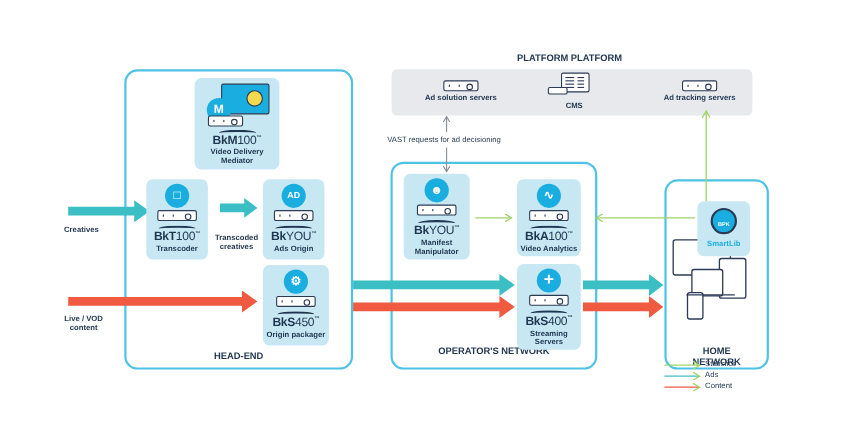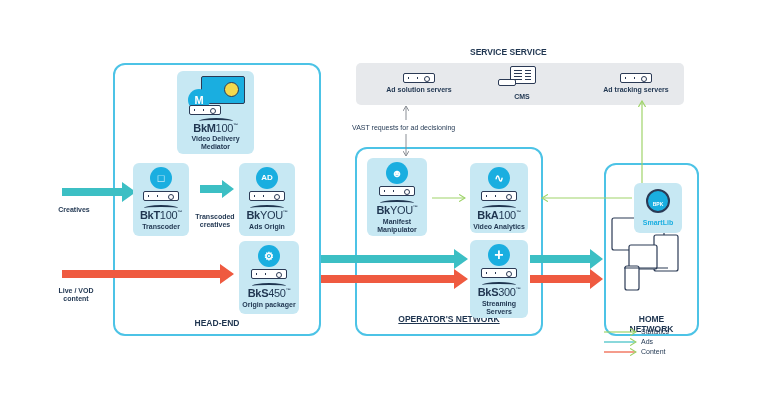--- a/index.html
+++ b/index.html
@@ -16,21 +16,21 @@
   .brand{position:absolute;left:0;right:0;font-size:11px;font-weight:bold;color:#1f3550;letter-spacing:-0.3px;}
   .brand .thin{font-weight:normal;text-align:center;}
   .sub{position:absolute;left:0;right:0;font-size:7px;font-weight:bold;color:#1f3550;line-height:8px;}
   .lbl{position:absolute;font-size:7px;font-weight:bold;color:#1f3550;text-align:center;line-height:8px;}
   svg.flows{position:absolute;left:0;top:0;}
   .legend-text{position:absolute;font-size:7px;color:#1f3550;}
 </style>
 </head>
 <body>
 
-<div class="abs" style="left:470px;top:47px;font-size:8.5px;font-weight:bold;">SERVICE SERVICE</div>
+<div class="abs" style="left:470px;top:47px;font-size:8.5px;font-weight:bold;">PLATFORM PLATFORM</div>
 <div class="abs" style="left:356px;top:63px;width:328px;height:42px;background:#e7e9ec;border-radius:5px;">
   <div class="abs" style="left:18px;top:10px;width:90px;height:28px;">
     <div class="server" style="top:0;width:32px;"></div>
     <div class="abs" style="top:13px;left:0;right:0;text-align:center;font-size:7px;font-weight:bold;">Ad solution servers</div>
   </div>
   <div class="abs" style="left:138px;top:3px;width:56px;height:38px;">
     <div class="abs" style="left:16px;top:0;width:26px;height:18px;border:1.5px solid #2b3a55;border-radius:2px;background:#fff;box-sizing:border-box;">
       <div class="abs" style="left:3px;top:3px;width:8px;height:1px;background:#2b3a55;box-shadow:0 3px 0 #2b3a55,0 6px 0 #2b3a55,0 9px 0 #2b3a55;"></div>
       <div class="abs" style="left:14px;top:3px;width:6px;height:1px;background:#2b3a55;box-shadow:0 3px 0 #2b3a55,0 6px 0 #2b3a55,0 9px 0 #2b3a55;"></div>
     </div>
@@ -40,21 +40,21 @@
   <div class="abs" style="left:240px;top:10px;width:80px;height:28px;">
     <div class="server" style="top:0;width:32px;"></div>
     <div class="abs" style="top:13px;left:0;right:0;text-align:center;font-size:7px;font-weight:bold;">Ad tracking servers</div>
   </div>
 </div>
 
 <div class="region" style="left:113px;top:63px;width:208px;height:273px;">
   <div class="region-label" style="bottom:6px;">HEAD-END</div>
 </div>
 <div class="region" style="left:355px;top:147px;width:188px;height:189px;">
-  <div class="region-label" style="bottom:10px;text-decoration:underline;">OPERATOR'S NETWORK</div>
+  <div class="region-label" style="bottom:10px;">OPERATOR'S NETWORK</div>
 </div>
 <div class="region" style="left:604px;top:163px;width:95px;height:173px;">
   <div class="region-label" style="bottom:0;line-height:10px;">
     <span style="display:inline-block;width:50px;">HOME NETWORK</span>
   </div>
 </div>
 
 <svg class="flows" width="774" height="405">
   <defs>
     <marker id="mg" markerWidth="6" markerHeight="6" refX="5" refY="3" orient="auto">
@@ -152,21 +152,21 @@
   <div class="server" style="top:28px;"></div>
   <div class="swoosh" style="top:42px;"></div>
   <div class="brand" style="top:46px;"><span>BkA</span><span class="thin">100</span><sup style="font-size:5px">™</sup></div>
   <div class="sub" style="top:60px;">Video Analytics</div>
 </div>
 
 <div class="node" style="left:470px;top:240px;width:58px;height:78px;">
   <div class="circ" style="top:4px;font-size:16px;">+</div>
   <div class="server" style="top:28px;"></div>
   <div class="swoosh" style="top:42px;"></div>
-  <div class="brand" style="top:46px;"><span>BkS</span><span class="thin">300</span><sup style="font-size:5px">™</sup></div>
+  <div class="brand" style="top:46px;"><span>BkS</span><span class="thin">400</span><sup style="font-size:5px">™</sup></div>
   <div class="sub" style="top:60px;padding:0 8px;">Streaming Servers</div>
 </div>
 
 <div class="node" style="left:634px;top:183px;width:48px;height:50px;">
   <div class="abs" style="left:12px;top:6px;width:20px;height:20px;border-radius:50%;background:#1aaee0;border:2px solid #2b3a55;color:#fff;font-size:5px;font-weight:bold;line-height:26px;text-align:center;box-sizing:content-box;">BPK</div>
   <div class="abs" style="left:0;right:0;top:36px;font-size:7px;font-weight:bold;color:#1aaee0;">SmartLib</div>
 </div>
 
 <div class="legend-text" style="left:641px;top:328px;">Statistics</div>
 <div class="legend-text" style="left:641px;top:338px;">Ads</div>

